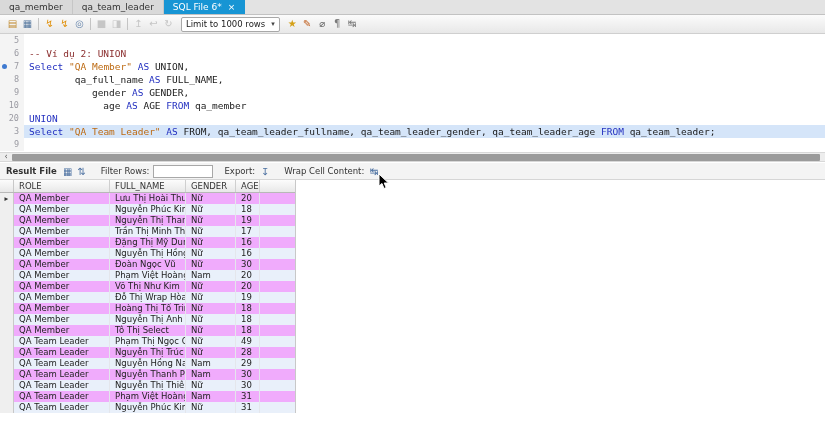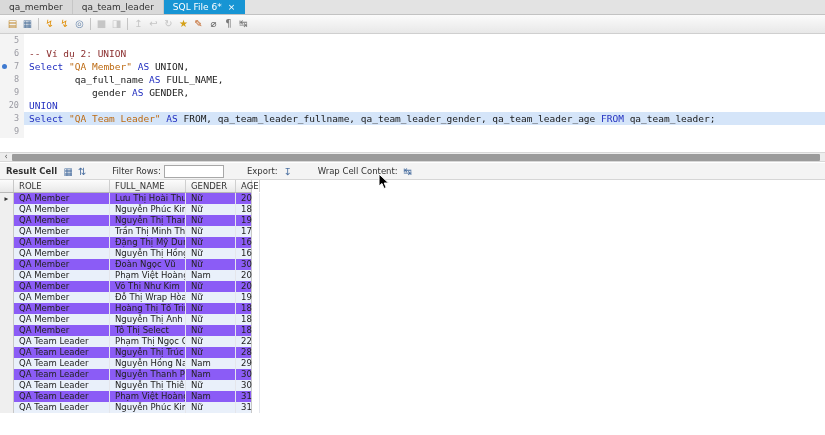--- a/index.html
+++ b/index.html
@@ -33,26 +33,26 @@
   .seg.plain{color:#1a1a1a}
 
   
   .hscroll{position:absolute;top:152px;left:0;right:0;height:10px;background:#ededed;border-top:1px solid #d8d8d8;border-bottom:1px solid #d8d8d8;display:flex;align-items:center}
   .hs-btn{width:12px;text-align:center;font-size:8px;color:#555;line-height:10px;flex:none}
   .hs-thumb{height:7px;flex:1;margin-right:5px;background:#9b9b9b;border-radius:1px}
 
   
   .rtoolbar{position:absolute;top:163px;left:0;right:0;height:17px;background:#f4f4f4;border-bottom:1px solid #d6d6d6;display:flex;align-items:center;font-size:8.5px;color:#333;padding:0 6px}
   .rt-title{font-weight:bold;margin-right:4px}
-  .rt-label{margin-left:23px;margin-right:3px}
+  .rt-label{margin-left:12px;margin-right:3px}
   .filter-input{width:60px;height:13px;border:1px solid #a8a8a8;background:#fff;font-size:8.5px;padding:0 2px;font-family:"DejaVu Sans",sans-serif}
   .ric{color:#4a6fa0;font-size:10px;width:14px;text-align:center;flex:none}
 
   
-  .grid{position:absolute;top:180px;left:0;width:252px;border-right:1px solid #c8c8c8;font-size:8.5px;color:#222;background:#8b5cf6}
+  .grid{position:absolute;top:180px;left:0;width:296px;border-right:1px solid #c8c8c8;font-size:8.5px;color:#222;background:#f0abfc}
   .ghead{display:flex;height:13px;line-height:13px;background:linear-gradient(#fcfcfc,#e8e8e8);border-bottom:1px solid #b8b8b8}
   .grow{display:flex;height:11px;line-height:11px}
   .grow.even{background:#e9f0fa}
   .cell{padding-left:5px;overflow:hidden;white-space:nowrap;border-right:1px solid #e4e6ec;flex:none}
   .ghead .cell{color:#333;border-right:1px solid #cfcfcf}
   .cell.sel{width:14px;background:#efefef;border-right:1px solid #c8c8c8;padding:0;text-align:center;color:#333;font-size:7.5px}
   .ghead .cell.sel{background:transparent}
   .c0{width:96px}.c1{width:76px}.c2{width:50px}.c3{width:24px}
   .cell.filler{flex:1;border-right:none}
 
@@ -85,20 +85,24 @@
         <span class="ticon" style="color: rgb(224, 146, 15);">↯</span>
         <span class="ticon" style="color: rgb(111, 140, 176);">◎</span>
         <span class="tsep"></span>
         <span class="ticon" style="color: rgb(198, 198, 198);">■</span>
         <span class="ticon" style="color: rgb(198, 198, 198);">◨</span>
         <span class="tsep"></span>
         <span class="ticon" style="color: rgb(198, 198, 198);">↥</span>
         <span class="ticon" style="color: rgb(198, 198, 198);">↩</span>
         <span class="ticon" style="color: rgb(198, 198, 198);">↻</span>
       </span>
+    <span class="limit-dd">
+      <span>Limit to 1000 rows</span>
+      <span class="arr">▾</span>
+    </span>
     <span id="tb-right" style="display:flex;align-items:center">
         <span class="ticon" style="color: rgb(212, 160, 23);">★</span>
         <span class="ticon" style="color: rgb(192, 96, 32);">✎</span>
         <span class="ticon" style="color: rgb(102, 102, 102);">⌀</span>
         <span class="ticon" style="color: rgb(122, 122, 122);">¶</span>
         <span class="ticon" style="color: rgb(122, 122, 122);">↹</span>
       </span>
   </div>
 
   <div class="editor">
@@ -116,40 +120,44 @@
       </div>
       <div class="eline">
         <span class="gut">8</span>
         <span class="code"><span class="seg plain">        qa_full_name </span><span class="seg kw">AS</span><span class="seg plain"> FULL_NAME,</span></span>
       </div>
       <div class="eline">
         <span class="gut">9</span>
         <span class="code"><span class="seg plain">           gender </span><span class="seg kw">AS</span><span class="seg plain"> GENDER,</span></span>
       </div>
       <div class="eline">
+        <span class="gut">10</span>
+        <span class="code"><span class="seg plain">             age </span><span class="seg kw">AS</span><span class="seg plain"> AGE </span><span class="seg kw">FROM</span><span class="seg plain"> qa_member</span></span>
+      </div>
+      <div class="eline">
         <span class="gut">20</span>
         <span class="code"><span class="seg kw">UNION</span></span>
       </div>
       <div class="eline hl">
         <span class="gut">3</span>
         <span class="code"><span class="seg kw">Select</span><span class="seg plain"> </span><span class="seg str">"QA Team Leader"</span><span class="seg plain"> </span><span class="seg kw">AS</span><span class="seg plain"> FROM, qa_team_leader_fullname, qa_team_leader_gender, qa_team_leader_age </span><span class="seg kw">FROM</span><span class="seg plain"> qa_team_leader;</span></span>
       </div>
       <div class="eline">
         <span class="gut">9</span>
         <span class="code"></span>
       </div>
     </div>
 
   <div class="hscroll">
     <span class="hs-btn">‹</span>
     <span class="hs-thumb"></span>
   </div>
 
   <div class="rtoolbar">
-    <span class="rt-title">Result Cell</span>
+    <span class="rt-title">Result File</span>
     <span class="ric">▦</span>
     <span class="ric">⇅</span>
     <span class="rt-label">Filter Rows:</span>
     <input class="filter-input" type="text" value="" style="">
     <span class="rt-label">Export:</span>
     <span class="ric">↧</span>
     <span class="rt-label">Wrap Cell Content:</span>
     <span class="ric">↹</span>
   </div>
 
@@ -265,21 +273,21 @@
           <div class="cell c1">Tô Thị Select</div>
           <div class="cell c2">Nữ</div>
           <div class="cell c3">18</div>
           <div class="cell filler"></div>
         </div>
         <div class="grow even">
           <div class="cell sel"></div>
           <div class="cell c0">QA Team Leader</div>
           <div class="cell c1">Phạm Thị Ngọc Quỳnh</div>
           <div class="cell c2">Nữ</div>
-          <div class="cell c3">22</div>
+          <div class="cell c3">49</div>
           <div class="cell filler"></div>
         </div>
         <div class="grow odd">
           <div class="cell sel"></div>
           <div class="cell c0">QA Team Leader</div>
           <div class="cell c1">Nguyễn Thị Trúc Na</div>
           <div class="cell c2">Nữ</div>
           <div class="cell c3">28</div>
           <div class="cell filler"></div>
         </div>

